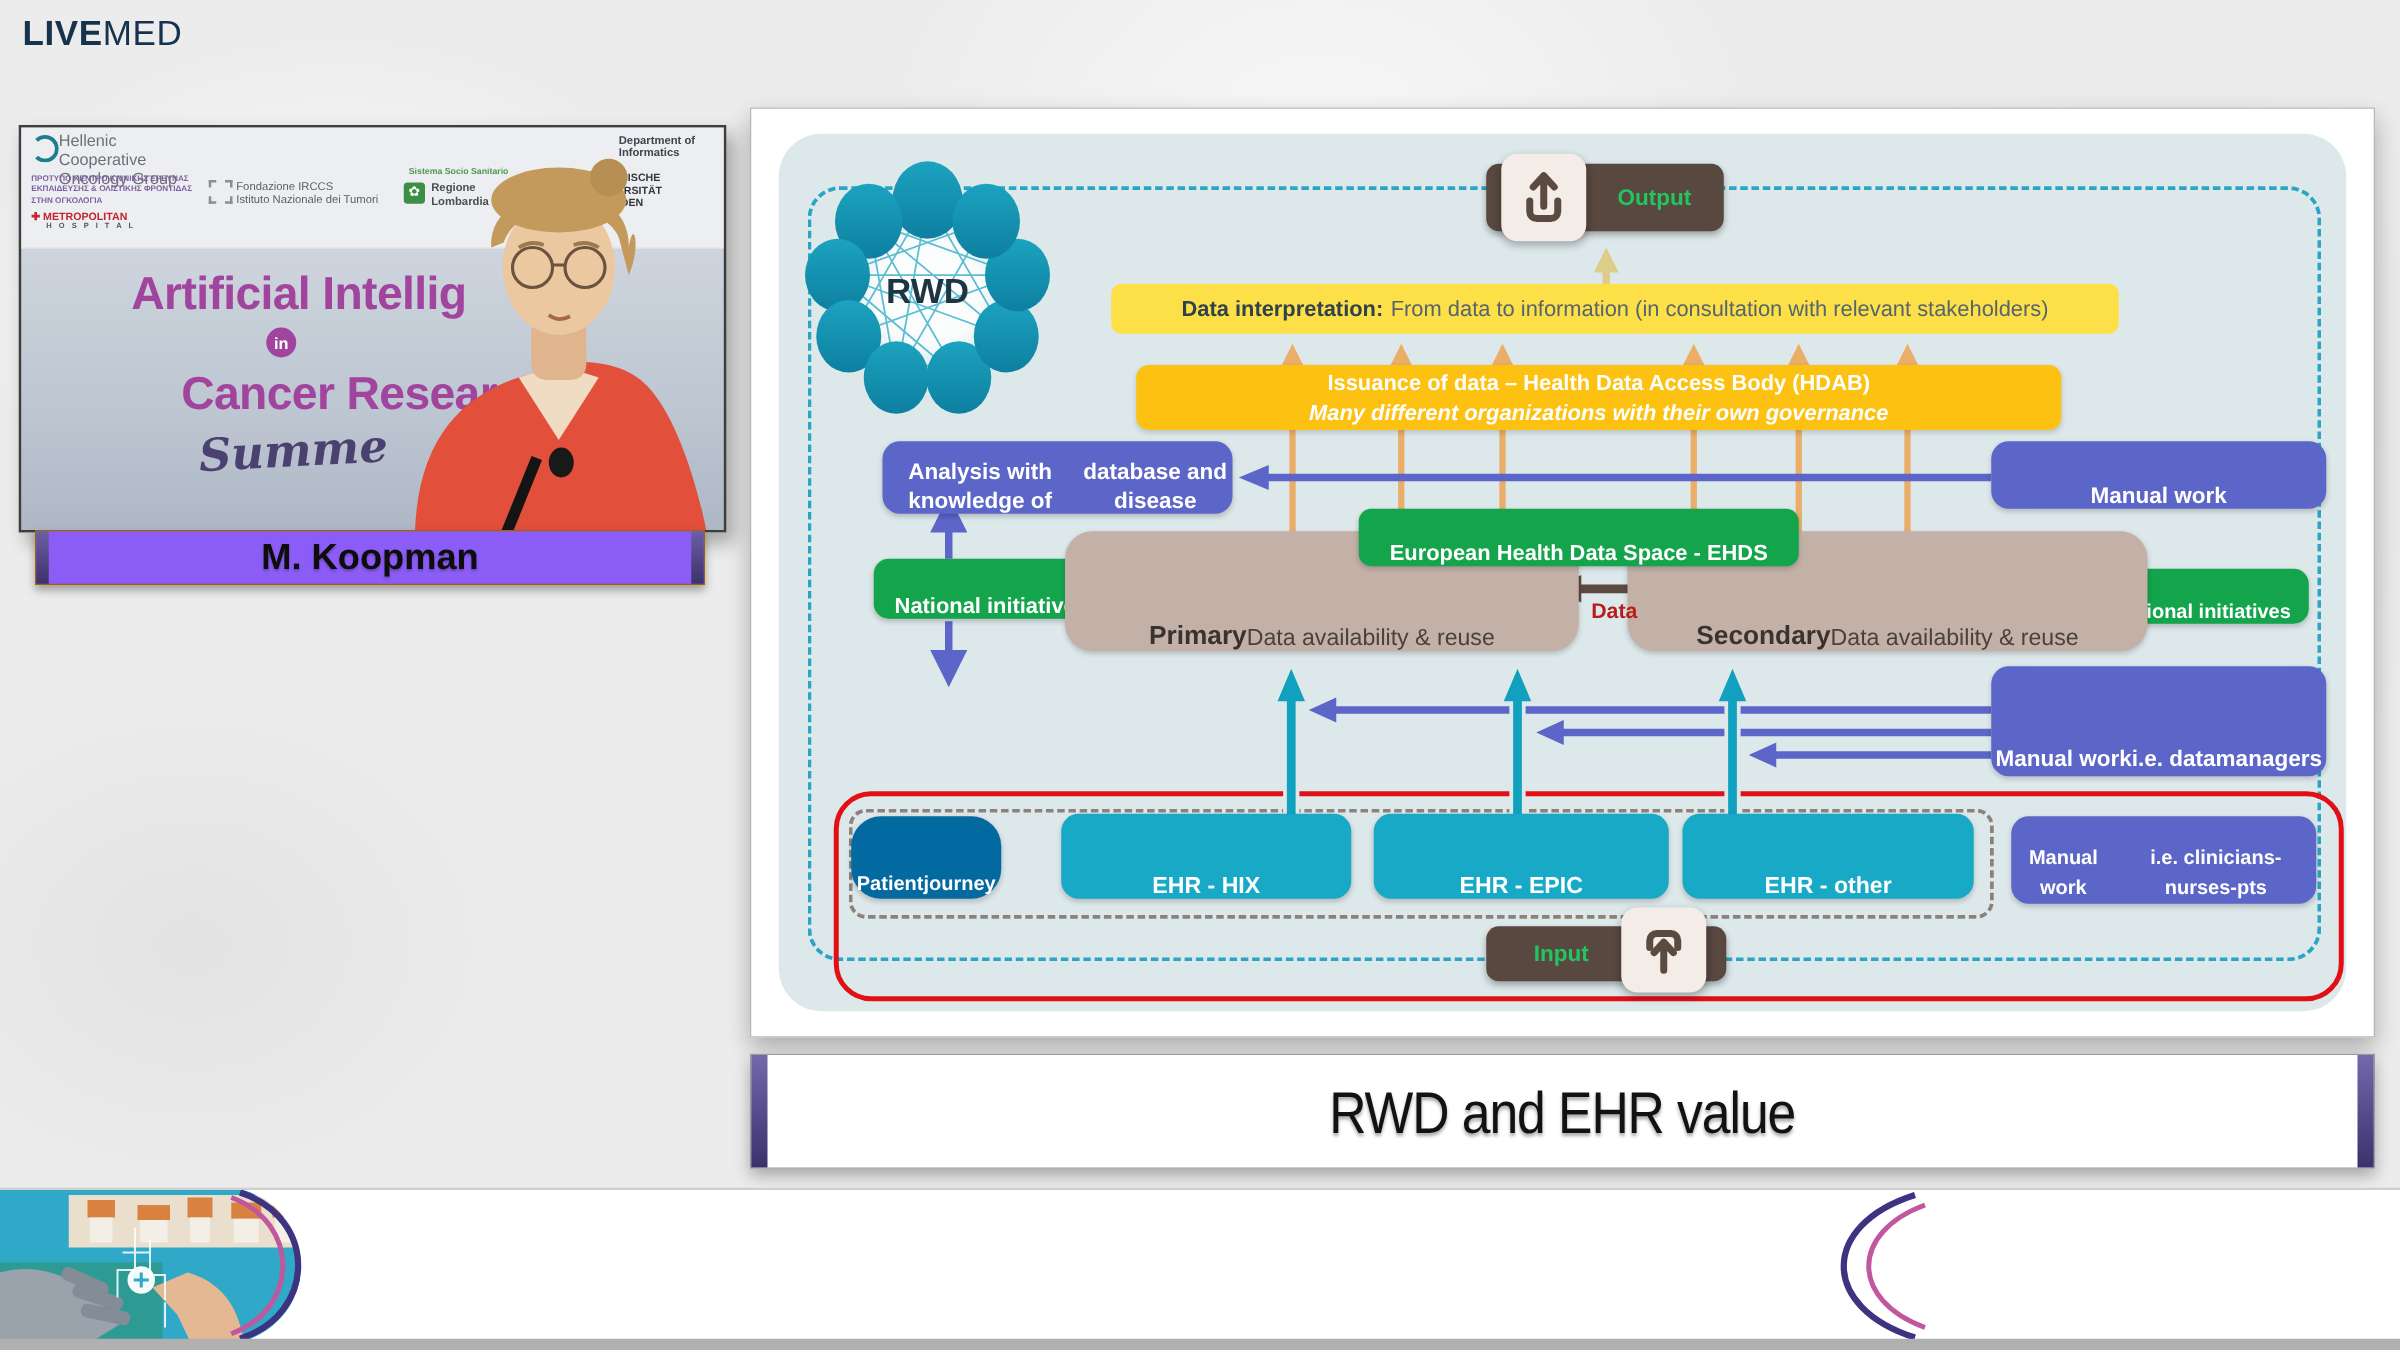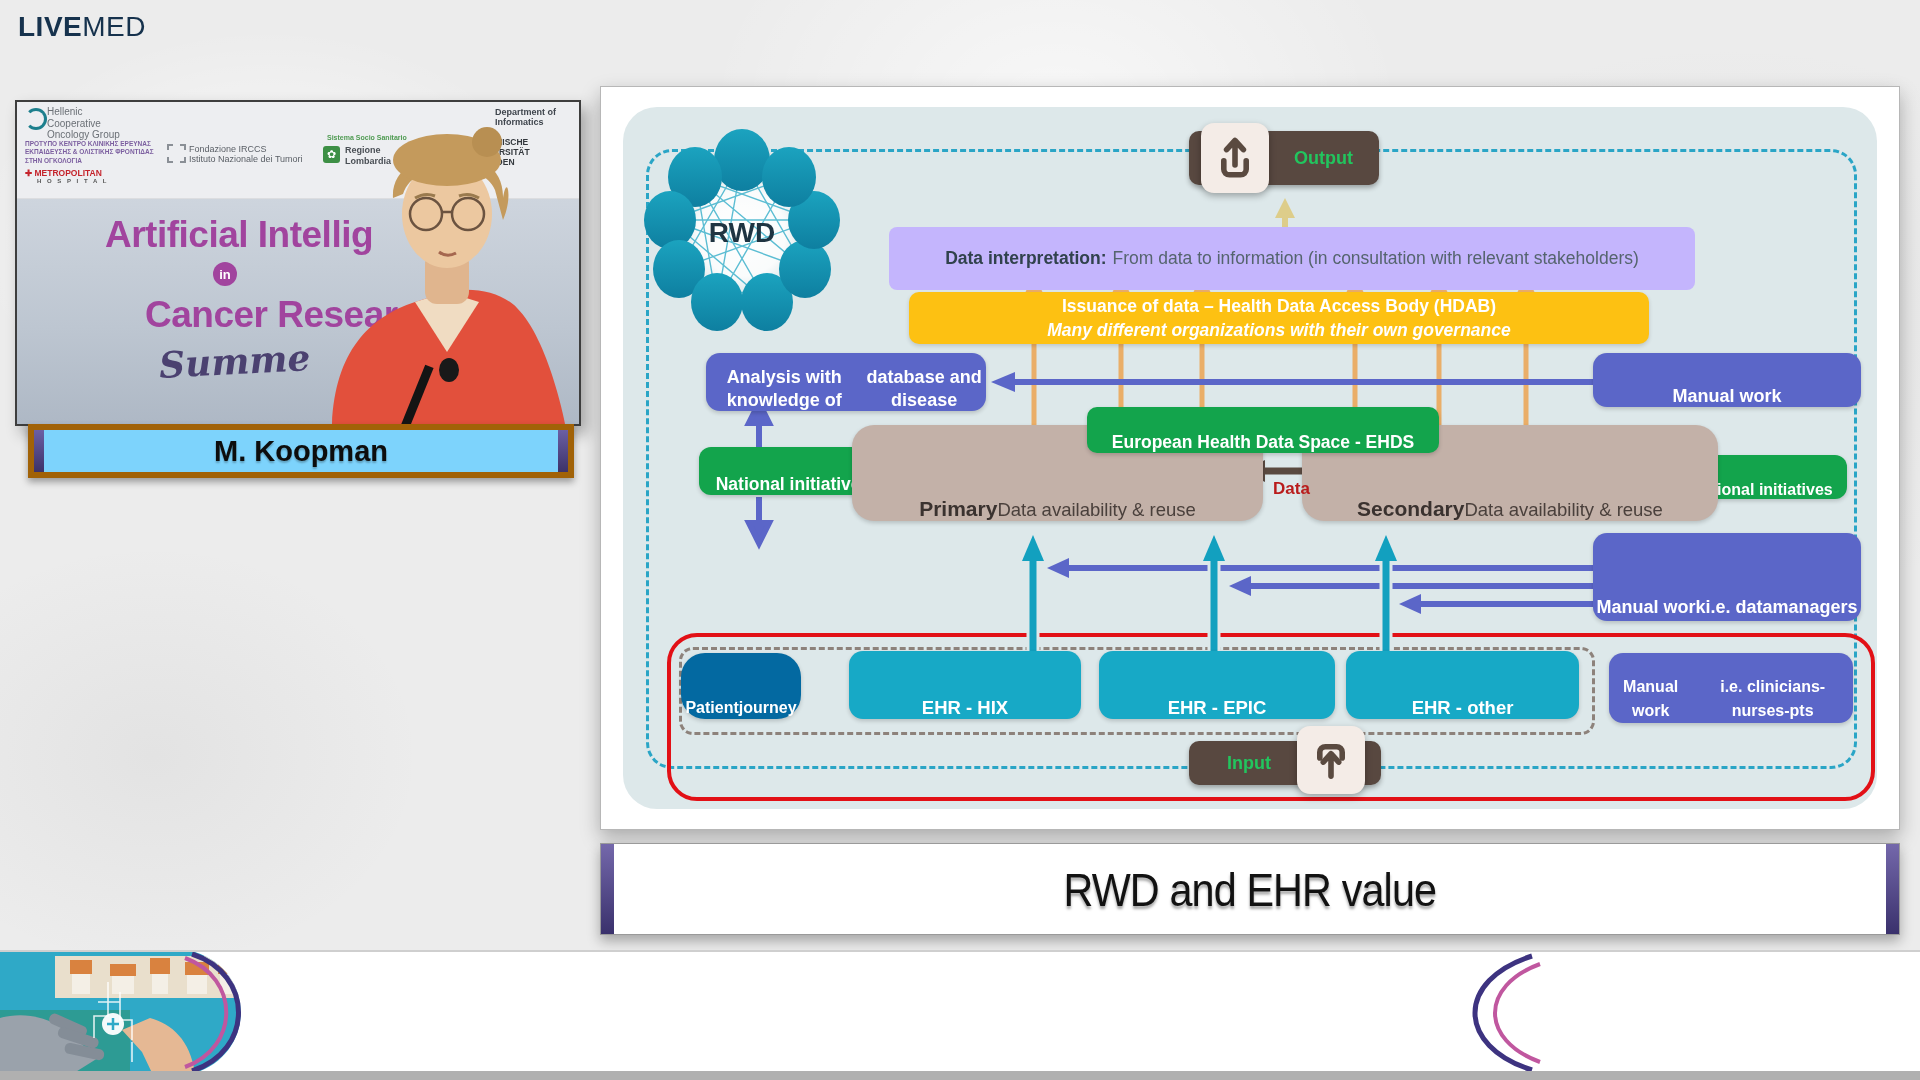--- a/index.html
+++ b/index.html
@@ -16,39 +16,39 @@
   .logo{left:18px;top:11px;font-size:28px;letter-spacing:.5px;color:#16324d;}
   .logo b{font-weight:800;} .logo span{font-weight:400;}
   
   .video{left:15px;top:100px;width:562px;height:322px;border:2px solid #3e3e3e;
          box-shadow:6px 8px 14px rgba(0,0,0,.3);overflow:hidden;background:linear-gradient(#d9dde3 0%,#cdd4dd 32%,#bdc6d1 70%,#aeb8c5 100%);}
   .vband{left:0;top:0;width:562px;height:96px;background:#edeef1;border-bottom:1px solid #dcdde0;}
   .tiny{color:#6b7076;line-height:1.15;}
   .vtitle{color:#a1449e;font-weight:bold;letter-spacing:-.5px;}
   .incirc{width:24px;height:24px;border-radius:50%;background:#a1449e;color:#fff;font-size:13px;font-weight:bold;
           display:flex;align-items:center;justify-content:center;}
-  .nameplate{left:28px;top:424px;width:534px;height:42px;background:#7dd3fc;border:6px solid #a16207;
+  .nameplate{left:28px;top:424px;width:534px;height:42px;background:#8b5cf6;border:1px solid #a16207;
              box-shadow:0 4px 7px rgba(0,0,0,.35);display:flex;align-items:center;justify-content:center;}
   .npcap{position:absolute;top:0;width:10px;height:100%;background:linear-gradient(180deg,#6b5fa4,#3c3268);}
   .npname{font-size:29px;font-weight:bold;color:#0d0d0d;text-shadow:0 2px 2px rgba(0,0,0,.25);}
   
   .slide{left:600px;top:86px;width:1298px;height:742px;background:#fff;border:1px solid #b7b7b7;
          box-shadow:0 8px 18px rgba(0,0,0,.28);}
   .panel{left:22px;top:20px;width:1254px;height:702px;background:#dde8ea;border-radius:34px;}
   .dashedteal{left:45px;top:62px;width:1205px;height:614px;border:3px dashed #2aa5c6;border-radius:26px;}
   .redrect{left:66px;top:546px;width:1200px;height:160px;border:4px solid #e21016;border-radius:30px;}
   .dashedgray{left:78px;top:560px;width:910px;height:82px;border:3px dashed #8d827b;border-radius:14px;}
   .box{position:absolute;display:flex;align-items:flex-end;justify-content:center;
        text-align:center;color:#fff;font-weight:bold;box-shadow:0 2px 4px rgba(0,0,0,.18);}
   .indigo{background:#5b66c8;border-radius:14px;font-size:18px;line-height:1.25;}
   .green{background:#13a44c;border-radius:12px;font-size:17.5px;}
   .taupe{background:#c3b1a8;border-radius:22px;color:#3b3330;}
   .cyan{background:#17a9c6;border-radius:14px;font-size:18.5px;}
   .tealdark{background:#0369a1;border-radius:24px;font-size:16px;line-height:1.3;}
-  .graybar{left:288px;top:140px;width:806px;height:63px;background:#c4b5fd;border-radius:8px;
+  .graybar{left:288px;top:140px;width:806px;height:40px;background:#fde047;border-radius:8px;
            display:flex;align-items:center;justify-content:center;font-size:17.5px;}
   .graybar b{color:#31424d;} .graybar span{color:#55646e;margin-left:6px;font-weight:normal;}
   .yellow{left:308px;top:205px;width:740px;height:52px;background:#fdc112;border-radius:10px;
           display:flex;flex-direction:column;align-items:center;justify-content:center;
           color:#fff;font-weight:bold;font-size:17.5px;line-height:1.4;box-shadow:0 2px 4px rgba(0,0,0,.15);}
   .yellow .it{font-style:italic;}
   .ptitle{font-size:21px;font-weight:bold;color:#3a322f;line-height:1.2;}
   .psub{font-size:18.5px;font-weight:normal;color:#4a403c;}
   .brownbtn{position:absolute;background:#584840;border-radius:10px;color:#22c55e;font-weight:bold;
             font-size:18px;display:flex;align-items:center;box-shadow:0 3px 5px rgba(0,0,0,.3);}
@@ -71,21 +71,21 @@
 <div class="bgwm"></div>
 
 <div class="abs logo">
   <b>LIVE</b><span>MED</span>
 </div>
 
 <div class="abs video">
   <div class="abs vband"></div>
   <div class="abs tiny" style="left:478px;top:5px;font-size:9px;color:#3f454d;font-weight:bold;">Department of Informatics</div>
   <div class="abs" style="left:8px;top:6px;width:16px;height:16px;border-radius:50%;border:3px solid #1d7f8d;border-left-color:transparent;"></div>
-  <div class="abs tiny" style="left:30px;top:4px;font-size:10px;">
+  <div class="abs tiny" style="left:30px;top:4px;font-size:13px;">
     <div>Hellenic</div>
     <div>Cooperative</div>
     <div>Oncology Group</div>
   </div>
   <div class="abs" style="left:8px;top:38px;font-size:6.5px;color:#7c5fa0;line-height:1.3;font-weight:bold;">
     <div>ΠΡΟΤΥΠΟ ΚΕΝΤΡΟ ΚΛΙΝΙΚΗΣ ΕΡΕΥΝΑΣ</div>
     <div>ΕΚΠΑΙΔΕΥΣΗΣ &amp; ΟΛΙΣΤΙΚΗΣ ΦΡΟΝΤΙΔΑΣ</div>
     <div>ΣΤΗΝ ΟΓΚΟΛΟΓΙΑ</div>
   </div>
   <div class="abs" style="left:8px;top:66px;font-size:8.5px;color:#c5242c;font-weight:bold;">

